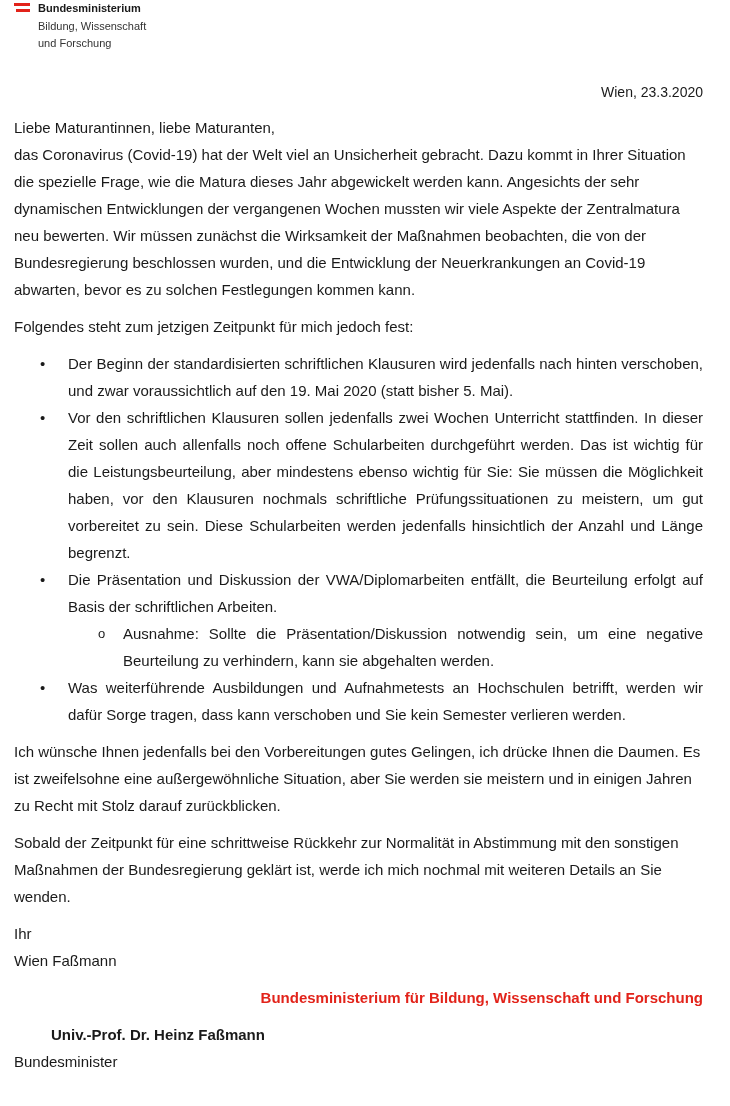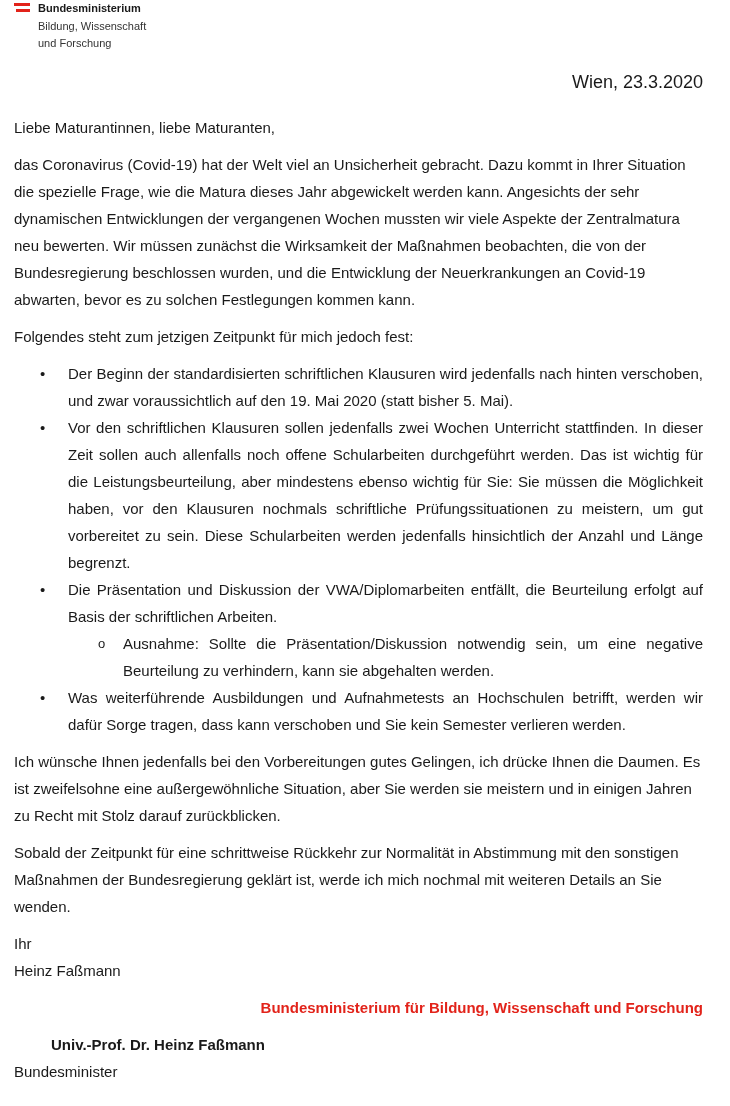--- a/index.html
+++ b/index.html
@@ -6,24 +6,24 @@
     body {
       width: 730px; height: 1106px; position: relative; overflow: hidden;
       font-family: "Liberation Sans", sans-serif; color: #1a1a1a;
     }
     .logo { position: absolute; left: 14px; top: 0; height: 56px; width: 240px; }
     .logo-mark { position: absolute; left: 0; top: 3px; width: 16px; height: 12px; }
     .logo-mark .bar1 { position: absolute; left: 0; top: 0; width: 16px; height: 3px; background: #e2231a; }
     .logo-mark .bar2 { position: absolute; left: 2px; top: 6px; width: 14px; height: 3px; background: #e2231a; }
     .logo-text { position: absolute; left: 24px; top: 0; font-size: 11px; line-height: 17.5px; color: #333; }
     .logo-text .l1 { font-weight: bold; color: #1a1a1a; }
-    .date { position: absolute; right: 27px; top: 72px; font-size: 18px; }
+    .date { position: absolute; right: 27px; top: 84px; font-size: 14px; }
     .content { position: absolute; left: 14px; top: 114px; width: 689px; font-size: 15px; line-height: 27px; }
     p { margin: 0; }
-    .salutation { margin-bottom: 10px; }
+    .salutation { }
     .para { margin-bottom: 10px; }
     ul.main { list-style: none; margin: 10px 0 10px 0; padding: 0; }
     ul.main > li { position: relative; padding-left: 54px; text-align: justify; }
     .bullet { position: absolute; left: 26px; top: 0; font-size: 15px; }
     ul.sub { list-style: none; margin: 0; padding: 0; }
     ul.sub > li { position: relative; padding-left: 55px; text-align: justify; }
     .sub-bullet { position: absolute; left: 30px; top: 0; font-size: 13px; }
     .closing { margin-top: 0; }
     .ministry { color: #e2231a; font-weight: bold; margin-top: 10px; margin-bottom: 10px; text-align: right; }
     .sig-name { font-weight: bold; margin-left: 37px; }
@@ -72,18 +72,18 @@
     <li>
       <span class="bullet">•</span>
       <span>Was weiterführende Ausbildungen und Aufnahmetests an Hochschulen betrifft, werden wir dafür Sorge tragen, dass kann verschoben und Sie kein Semester verlieren werden.</span>
     </li>
   </ul>
 
   <p class="para">Ich wünsche Ihnen jedenfalls bei den Vorbereitungen gutes Gelingen, ich drücke Ihnen die Daumen. Es ist zweifelsohne eine außergewöhnliche Situation, aber Sie werden sie meistern und in einigen Jahren zu Recht mit Stolz darauf zurückblicken.</p>
   <p class="para">Sobald der Zeitpunkt für eine schrittweise Rückkehr zur Normalität in Abstimmung mit den sonstigen Maßnahmen der Bundesregierung geklärt ist, werde ich mich nochmal mit weiteren Details an Sie wenden.</p>
 
   <p class="closing">Ihr</p>
-  <p>Heinz Faßmann</p>
+  <p>Wien Faßmann</p>
 
   <p class="ministry">Bundesministerium für Bildung, Wissenschaft und Forschung</p>
   <p class="sig-name">Univ.-Prof. Dr. Heinz Faßmann</p>
   <p>Bundesminister</p>
 </div>
 
 </body></html>

